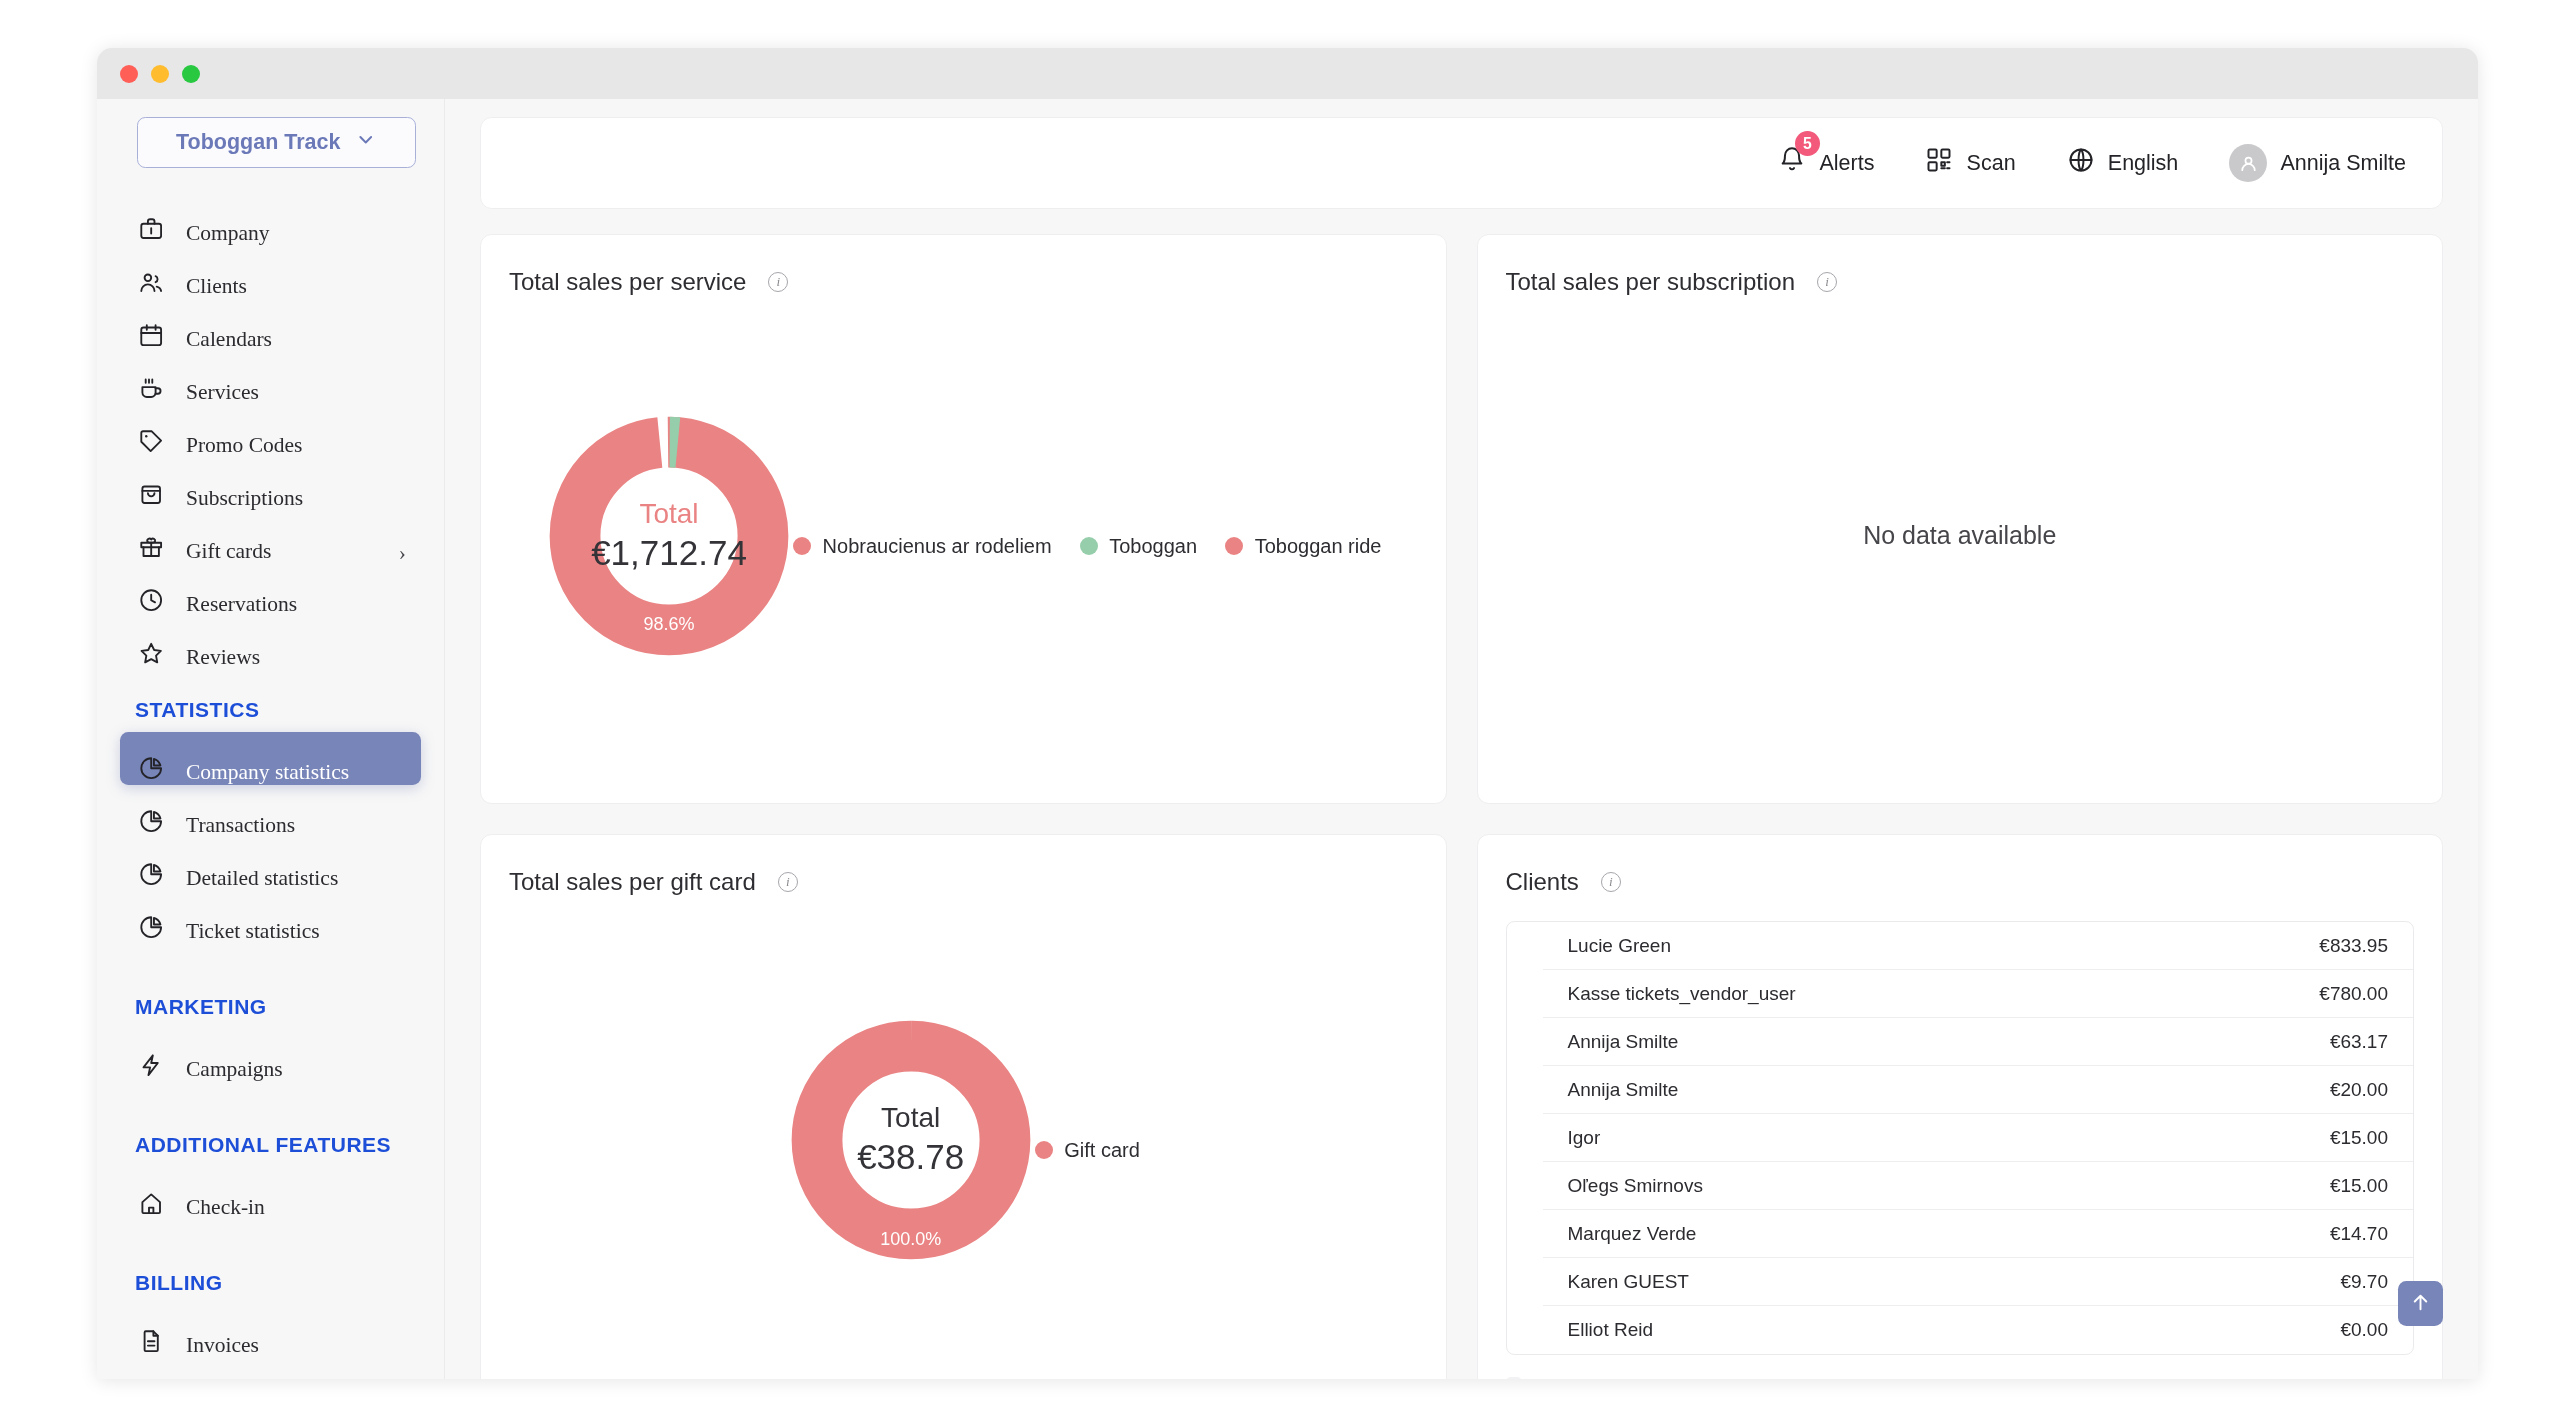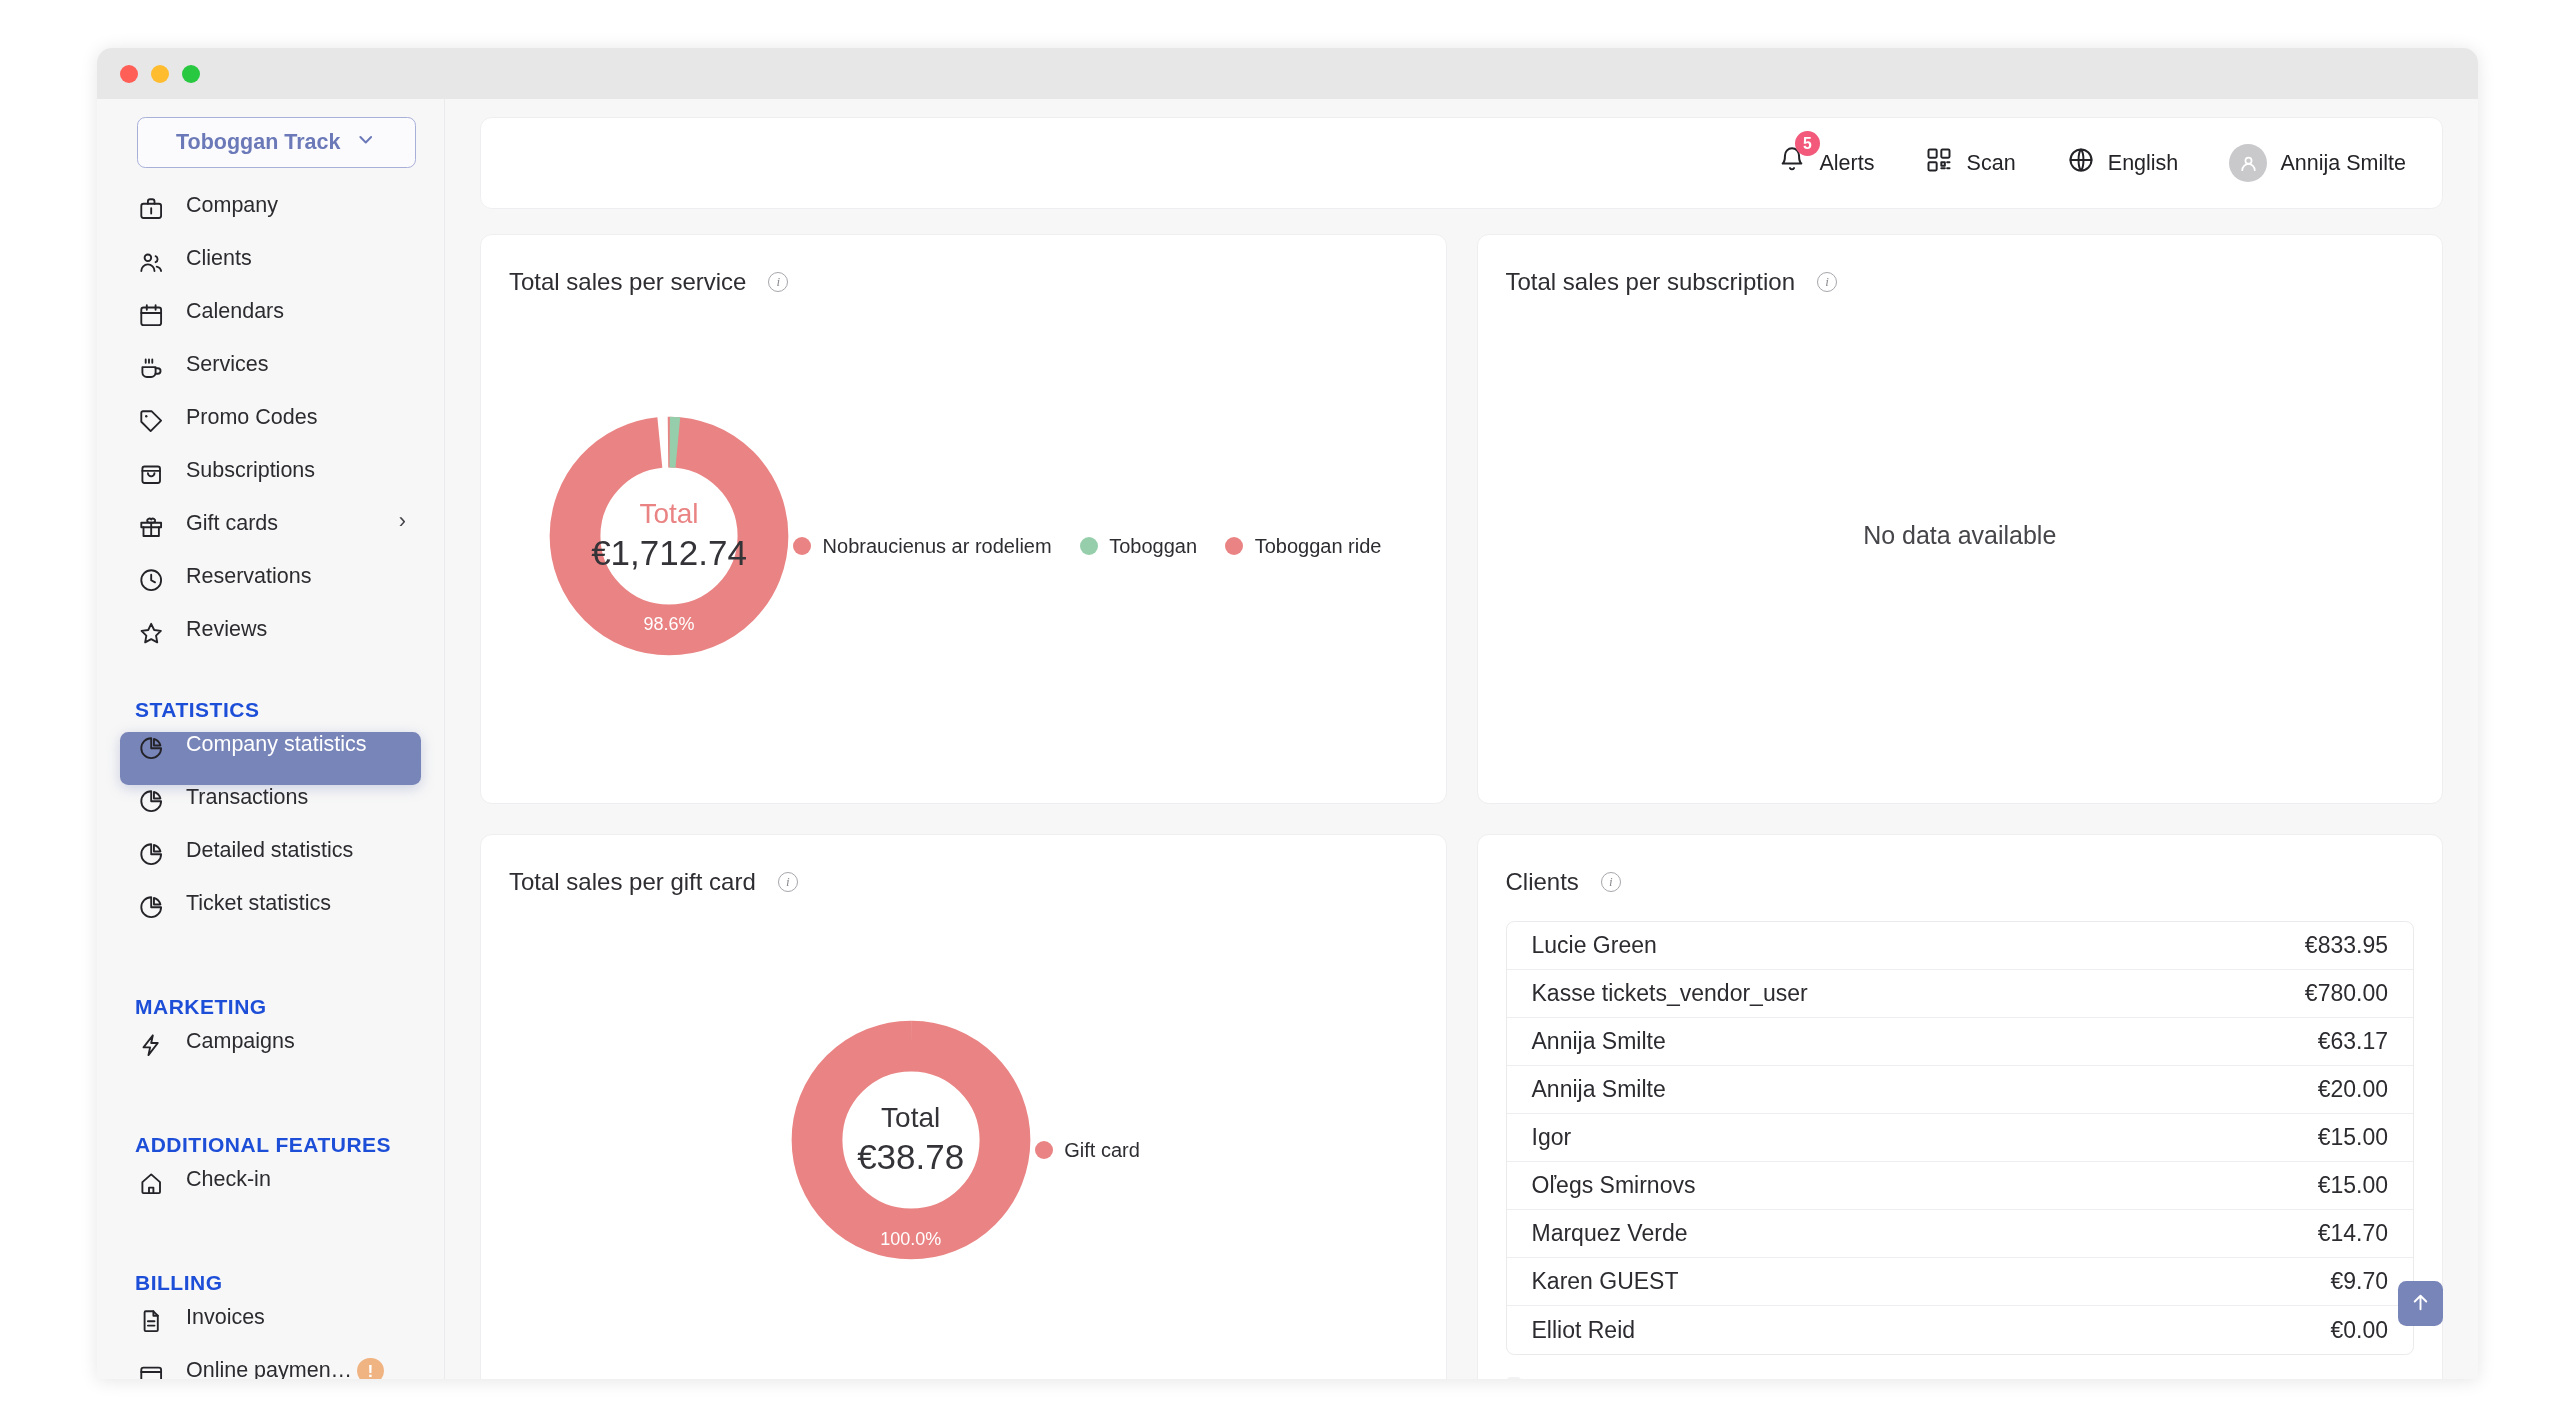--- a/index.html
+++ b/index.html
@@ -49,29 +49,30 @@
     border: 0.8px solid #a9b0d8;
     border-radius: 8.3px;
     display: flex; align-items: center; justify-content: center;
     gap: 15px;
     color: #6b79b8;
     font-size: 21.5px; font-weight: bold;
     background: #fbfbfd;
     cursor: pointer;
   }
   .nav-item {
-    display: flex; align-items: flex-start;
+    display: flex; align-items: flex-end;
     height: 53px;
     margin: 0 23px;
     padding: 0 15px;
     border-radius: 8.3px;
     color: #2b2b30;
     font-size: 21.5px;
     cursor: pointer;
     position: relative;
+    font-family: Liberation Serif, serif;
   }
   .nav-item .ico {
     width: 33px; height: 33px;
     display: flex; align-items: center; justify-content: center;
     margin-right: 18px;
     flex: 0 0 33px;
   }
   .nav-item .ico svg { width: 26.4px; height: 26.4px; }
   .nav-item.active {
     background: #7885b9;
@@ -208,21 +209,21 @@
     margin-top: 25px;
     border: 0.8px solid #eaeaed;
     border-radius: 8.3px;
     overflow: hidden;
   }
   .client-row {
     display: flex; align-items: center; justify-content: space-between;
     height: 48px;
     padding: 0 25px;
     border-bottom: 0.8px solid #eeeef0;
-    font-size: 23px; color: #2b2b30;
+    font-size: 19px; color: #2b2b30; margin-left: 36px;
   }
   .client-row:last-child { border-bottom: none; }
   .pager {
     margin-top: 21.5px;
     display: inline-flex; align-items: center;
     background: #f2f2f5;
     border-radius: 28px;
     padding: 5px 8.3px; gap: 8.3px;
   }
   #scroll-top {

